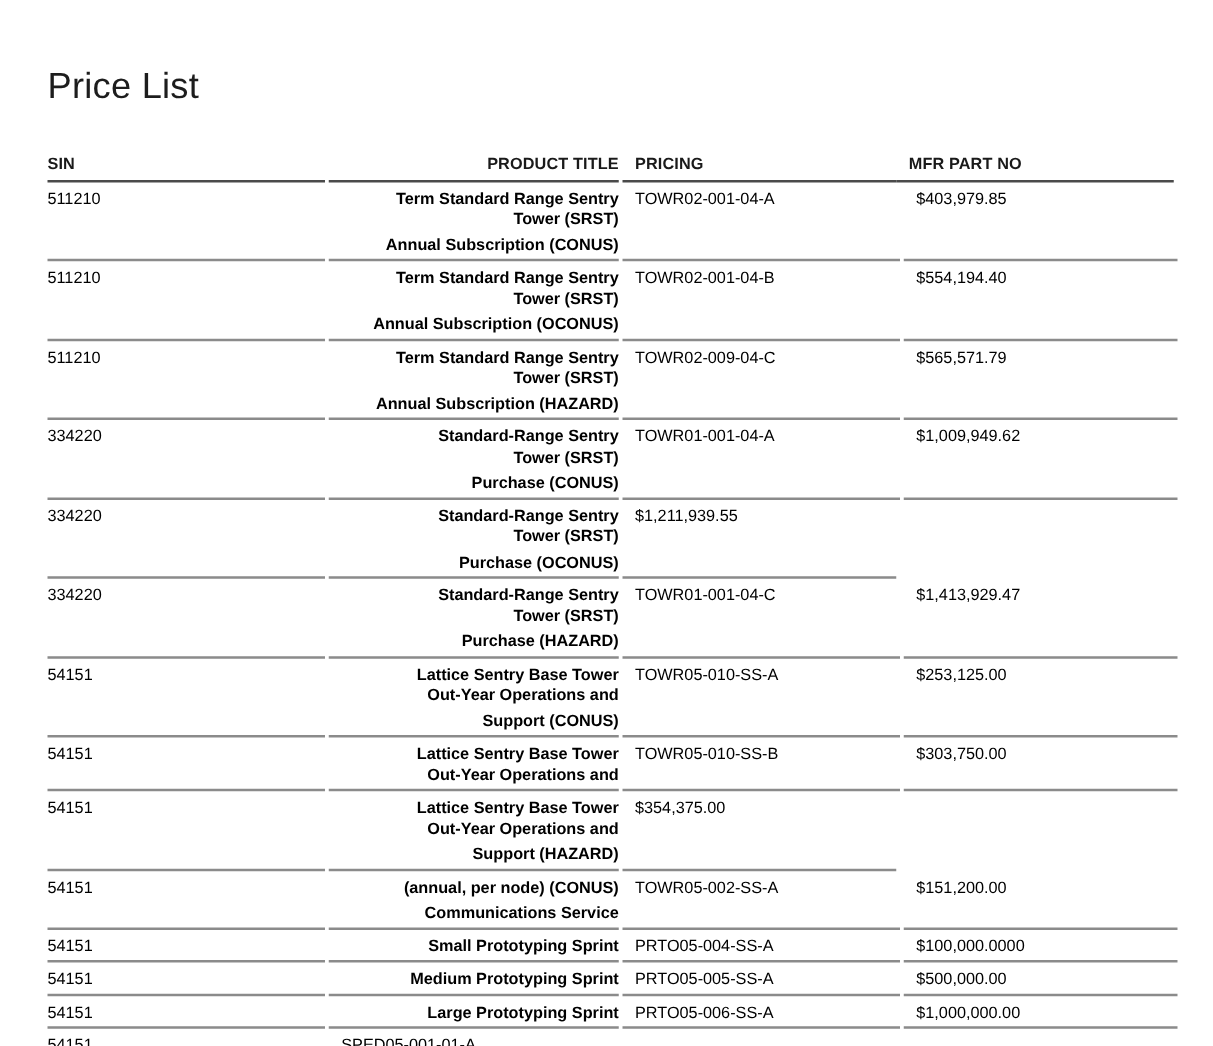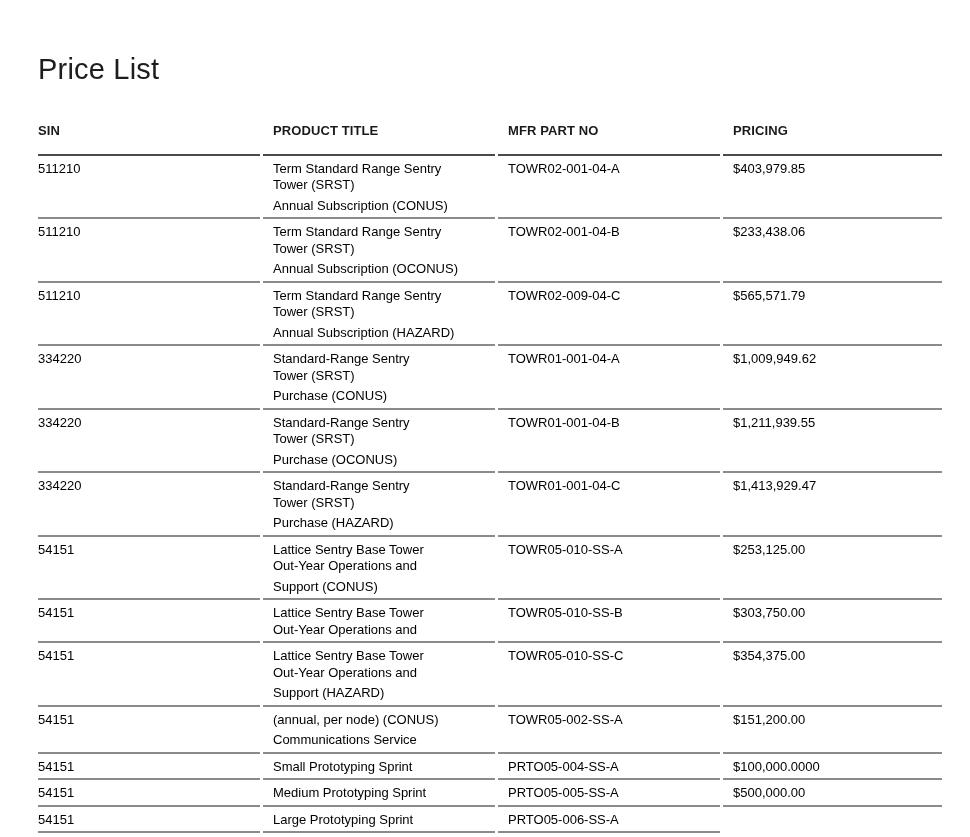--- a/index.html
+++ b/index.html
@@ -37,49 +37,49 @@
   }
   .cell {
     box-sizing: border-box;
     border-bottom: 2px solid #8b8b8b;
     padding: 5px 0 3px 10px;
     font-size: 13px;
     line-height: 16.5px;
     color: #000000;
   }
   .cell.c0 { width: 222px; padding-left: 0; margin-right: 3px; }
-  .cell.c1 { width: 232px; margin-right: 3px; }
+  .cell.c1 { width: 232px; margin-right: 3px; text-align: right; }
   .cell.c2 { width: 222px; margin-right: 3px; }
   .cell.c3 { width: 219px; }
   .trow.header .cell {
     font-weight: 700;
     color: #1a1a1a;
     border-bottom: 2px solid #4a4a4a;
     padding-top: 0;
-    padding-bottom: 14px;
+    padding-bottom: 4px;
     font-size: 13px;
     letter-spacing: 0.1px;
   }
   .trow.last .cell {
     border-bottom: 3px solid #4d4d4d;
   }
   .para + .para { margin-top: 4px; }
-  .line { white-space: nowrap; }
+  .line { white-space: nowrap; font-weight: bold; }
 </style>
 </head>
 <body>
 
 <div class="page">
   <h1 class="page-title">Price List</h1>
   <div class="price-table">
       <div class="trow header">
         <div class="cell c0">SIN</div>
         <div class="cell c1">PRODUCT TITLE</div>
+        <div class="cell c3">PRICING</div>
         <div class="cell c2">MFR PART NO</div>
-        <div class="cell c3">PRICING</div>
       </div>
       <div class="trow">
         <div class="cell c0">511210</div>
         <div class="cell c1">
           <div class="para">
             <div class="line">Term Standard Range Sentry</div>
             <div class="line">Tower (SRST)</div>
           </div>
           <div class="para">
             <div class="line">Annual Subscription (CONUS)</div>
@@ -93,21 +93,21 @@
         <div class="cell c1">
           <div class="para">
             <div class="line">Term Standard Range Sentry</div>
             <div class="line">Tower (SRST)</div>
           </div>
           <div class="para">
             <div class="line">Annual Subscription (OCONUS)</div>
           </div>
         </div>
         <div class="cell c2">TOWR02-001-04-B</div>
-        <div class="cell c3">$233,438.06</div>
+        <div class="cell c3">$554,194.40</div>
       </div>
       <div class="trow">
         <div class="cell c0">511210</div>
         <div class="cell c1">
           <div class="para">
             <div class="line">Term Standard Range Sentry</div>
             <div class="line">Tower (SRST)</div>
           </div>
           <div class="para">
             <div class="line">Annual Subscription (HAZARD)</div>
@@ -134,21 +134,20 @@
         <div class="cell c0">334220</div>
         <div class="cell c1">
           <div class="para">
             <div class="line">Standard-Range Sentry</div>
             <div class="line">Tower (SRST)</div>
           </div>
           <div class="para">
             <div class="line">Purchase (OCONUS)</div>
           </div>
         </div>
-        <div class="cell c2">TOWR01-001-04-B</div>
         <div class="cell c3">$1,211,939.55</div>
       </div>
       <div class="trow">
         <div class="cell c0">334220</div>
         <div class="cell c1">
           <div class="para">
             <div class="line">Standard-Range Sentry</div>
             <div class="line">Tower (SRST)</div>
           </div>
           <div class="para">
@@ -187,21 +186,20 @@
         <div class="cell c0">54151</div>
         <div class="cell c1">
           <div class="para">
             <div class="line">Lattice Sentry Base Tower</div>
             <div class="line">Out-Year Operations and</div>
           </div>
           <div class="para">
             <div class="line">Support (HAZARD)</div>
           </div>
         </div>
-        <div class="cell c2">TOWR05-010-SS-C</div>
         <div class="cell c3">$354,375.00</div>
       </div>
       <div class="trow">
         <div class="cell c0">54151</div>
         <div class="cell c1">
           <div class="para">
             <div class="line">(annual, per node) (CONUS)</div>
           </div>
           <div class="para">
             <div class="line">Communications Service</div>
@@ -231,19 +229,20 @@
         <div class="cell c3">$500,000.00</div>
       </div>
       <div class="trow">
         <div class="cell c0">54151</div>
         <div class="cell c1">
           <div class="para">
             <div class="line">Large Prototyping Sprint</div>
           </div>
         </div>
         <div class="cell c2">PRTO05-006-SS-A</div>
+        <div class="cell c3">$1,000,000.00</div>
       </div>
       <div class="trow last">
         <div class="cell c0">54151</div>
         <div class="cell c2">SPED05-001-01-A</div>
       </div>
     </div>
 </div>
 
 </body></html>

